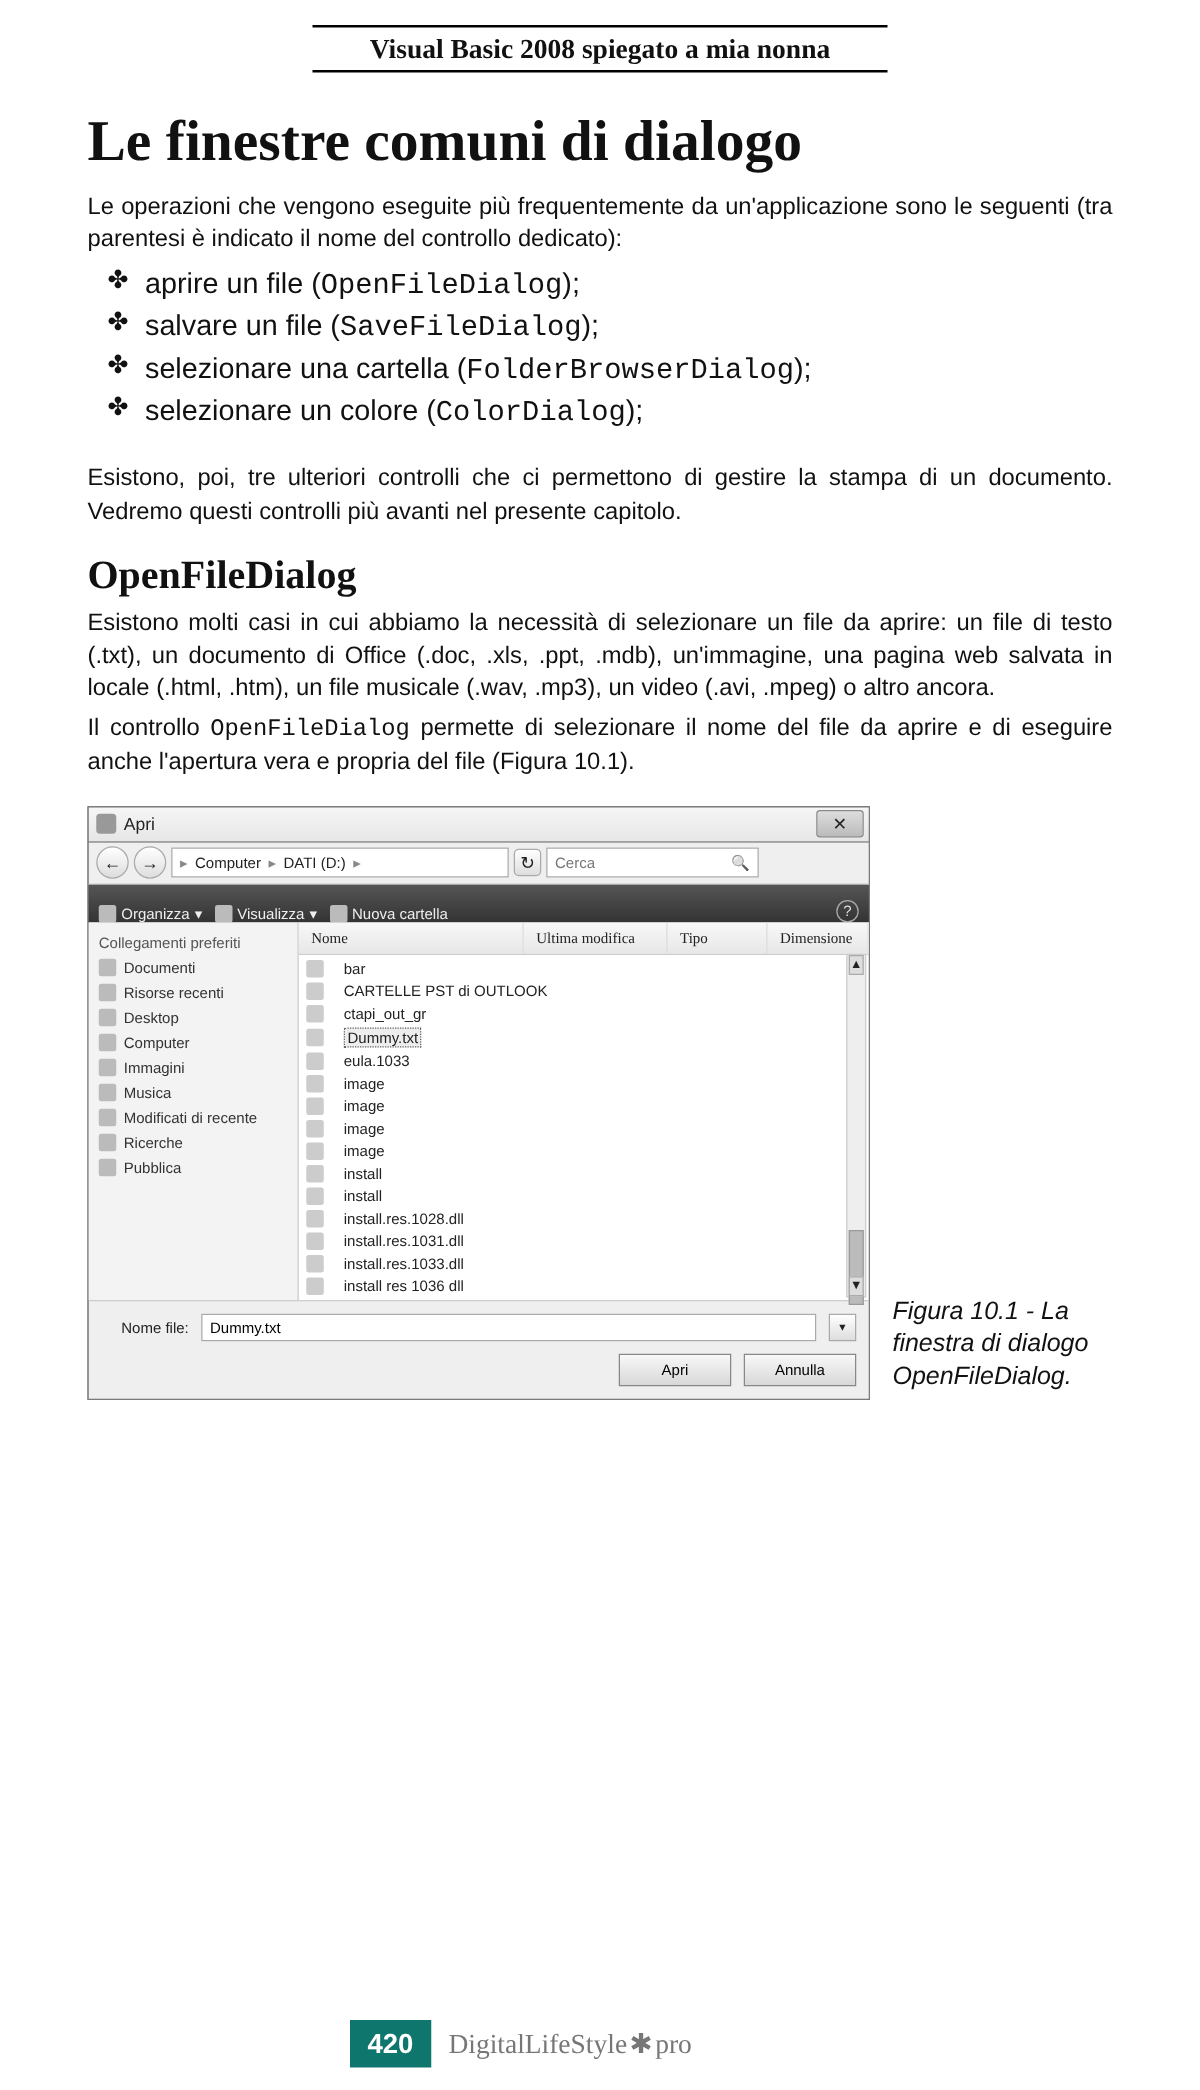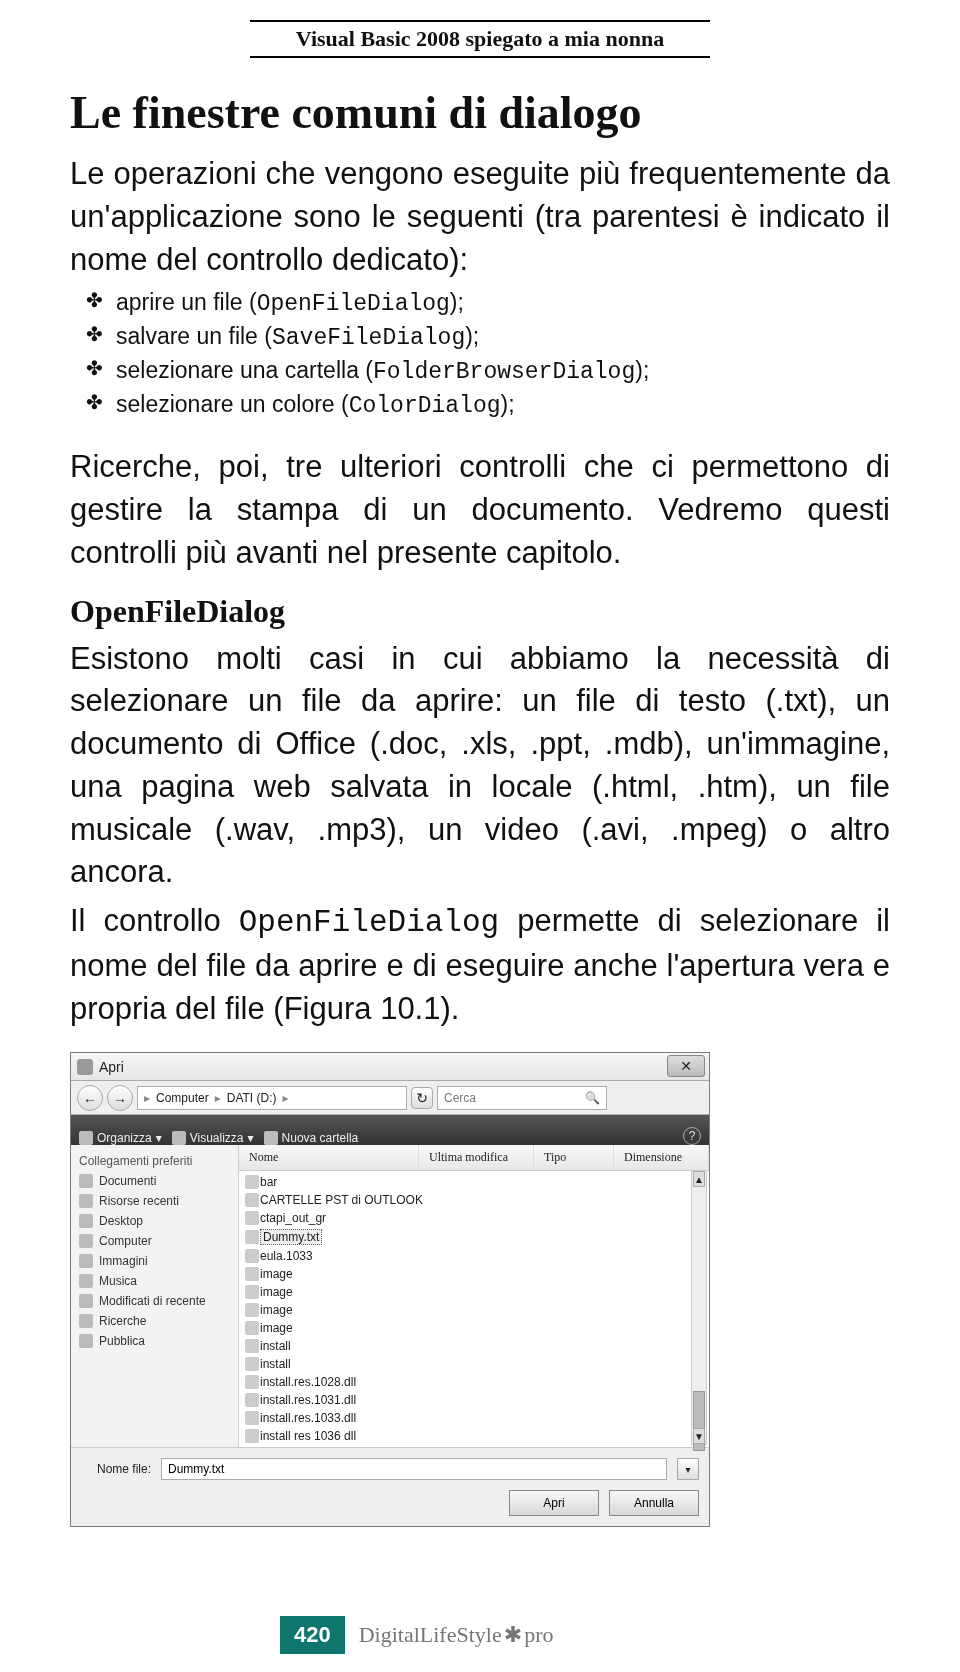--- a/index.html
+++ b/index.html
@@ -26,21 +26,21 @@
     font-size: 22px;
   }
   h1.title1 {
     font-family: "Palatino Linotype", Georgia, serif;
     font-size: 46px;
     font-weight: 700;
     margin-bottom: 14px;
   }
   p.body {
     font-family: "Helvetica Neue", Arial, sans-serif;
-    font-size: 31px;
+    font-size: 19px;
     line-height: 1.38;
     text-align: justify;
     margin-bottom: 6px;
   }
   ul.decor { list-style: none; padding-left: 46px; }
   ul.decor li {
     font-family: "Helvetica Neue", Arial, sans-serif;
     font-size: 23px;
     line-height: 1.38;
     text-align: left;
@@ -118,21 +118,21 @@
   .side-list{list-style:none;}
   .side-list li{display:flex; align-items:center; gap:6px; padding:3px 4px; font-size:12px; color:#333;}
   .side-ico{width:14px;height:14px;background:#bbb;border-radius:2px;flex:0 0 14px;}
   .folders-label{font-size:12px;color:#444;padding:30px 4px 4px 4px;display:flex;align-items:center;gap:8px;}
   .folders-label .chev{font-size:14px;}
   .win-files { flex:1; position:relative; }
   .files-head { display:flex; background:linear-gradient(#f8f8f8,#e7e7e7); border-bottom:1px solid #ccc; font-size:12px; }
   .files-head div{padding:5px 10px; border-right:1px solid #ddd;font-family:Liberation Serif, serif;}
   .fh-nome{width:180px;} .fh-mod{width:115px;} .fh-tipo{width:80px;} .fh-dim{flex:1;}
   .files-list{list-style:none; padding:2px 6px; font-size:12px; max-height:310px; overflow:hidden;}
-  .files-list li{display:flex; align-items:center; gap:1px; padding:2px 0;}
+  .files-list li{display:flex; align-items:center; gap:16px; padding:2px 0;}
   .file-ico{width:14px;height:14px;background:#ccc;border-radius:2px;flex:0 0 14px;}
   .files-list li.sel .fname{border:1px dotted #666; background:#e6eef7; padding:0 2px;}
   .scroll-track{position:absolute;right:2px;top:25px;bottom:2px;width:16px;background:#eee;border:1px solid #ccc;}
   .scroll-thumb{position:absolute;left:1px;right:1px;top:220px;height:60px;background:#bbb;border:1px solid #999;}
   .scroll-up,.scroll-down{position:absolute;left:1px;right:1px;height:16px;background:#ddd;border:1px solid #aaa;display:flex;align-items:center;justify-content:center;font-size:10px;}
   .scroll-up{top:0;} .scroll-down{bottom:0;}
   .win-bottom{background:#efefef;border-top:1px solid #ccc;padding:10px;}
   .bottom-row{display:flex;align-items:center;gap:10px;margin-bottom:10px;}
   .bottom-row .lbl{font-size:12px;width:70px;text-align:right;}
   .bottom-row input{flex:1;height:22px;border:1px solid #aaa;background:#fff;padding:0 6px;font-size:12px;font-family:Tahoma,Arial;}
@@ -177,21 +177,21 @@
 <p class="body">Le operazioni che vengono eseguite più frequentemente da un'applicazione sono le seguenti (tra parentesi è indicato il nome del controllo dedicato):</p>
 
 <ul class="decor">
   <li><span>aprire un file (</span><span class="code">OpenFileDialog</span><span>);</span></li>
   <li><span>salvare un file (</span><span class="code">SaveFileDialog</span><span>);</span></li>
   <li><span>selezionare una cartella (</span><span class="code">FolderBrowserDialog</span><span>);</span></li>
   <li><span>selezionare un colore (</span><span class="code">ColorDialog</span><span>);</span></li>
 </ul>
 
 <div class="spacer"></div>
-<p class="body">Ricerche, poi, tre ulteriori controlli che ci permettono di gestire la stampa di un documento. Vedremo questi controlli più avanti nel presente capitolo.</p>
+<p class="body">Esistono, poi, tre ulteriori controlli che ci permettono di gestire la stampa di un documento. Vedremo questi controlli più avanti nel presente capitolo.</p>
 
 <h2 class="title2">OpenFileDialog</h2>
 <p class="body">Esistono molti casi in cui abbiamo la necessità di selezionare un file da aprire: un file di testo (.txt), un documento di Office (.doc, .xls, .ppt, .mdb), un'immagine, una pagina web salvata in locale (.html, .htm), un file musicale (.wav, .mp3), un video (.avi, .mpeg) o altro ancora.</p>
 <p class="body">
   <span>Il controllo </span><span class="code">OpenFileDialog</span><span> permette di selezionare il nome del file da aprire e di eseguire anche l'apertura vera e propria del file (Figura 10.1).</span>
 </p>
 
 <div class="screenshot-row">
   <div class="win">
 
@@ -373,20 +373,21 @@
             <span>▾</span>
           </div>
       </div>
       <div class="btns">
         <button>Apri</button>
         <button>Annulla</button>
       </div>
     </div>
   </div>
 
+  <div class="caption">Figura 10.1 - La finestra di dialogo OpenFileDialog.</div>
 </div>
 
 <div class="page-footer">
   <div class="page-num">420</div>
   <div class="page-brand">
     <span class="lfs">DigitalLifeStyle</span><span class="ast">✱</span><span class="pro">pro</span>
   </div>
 </div>
 
 </body></html>

